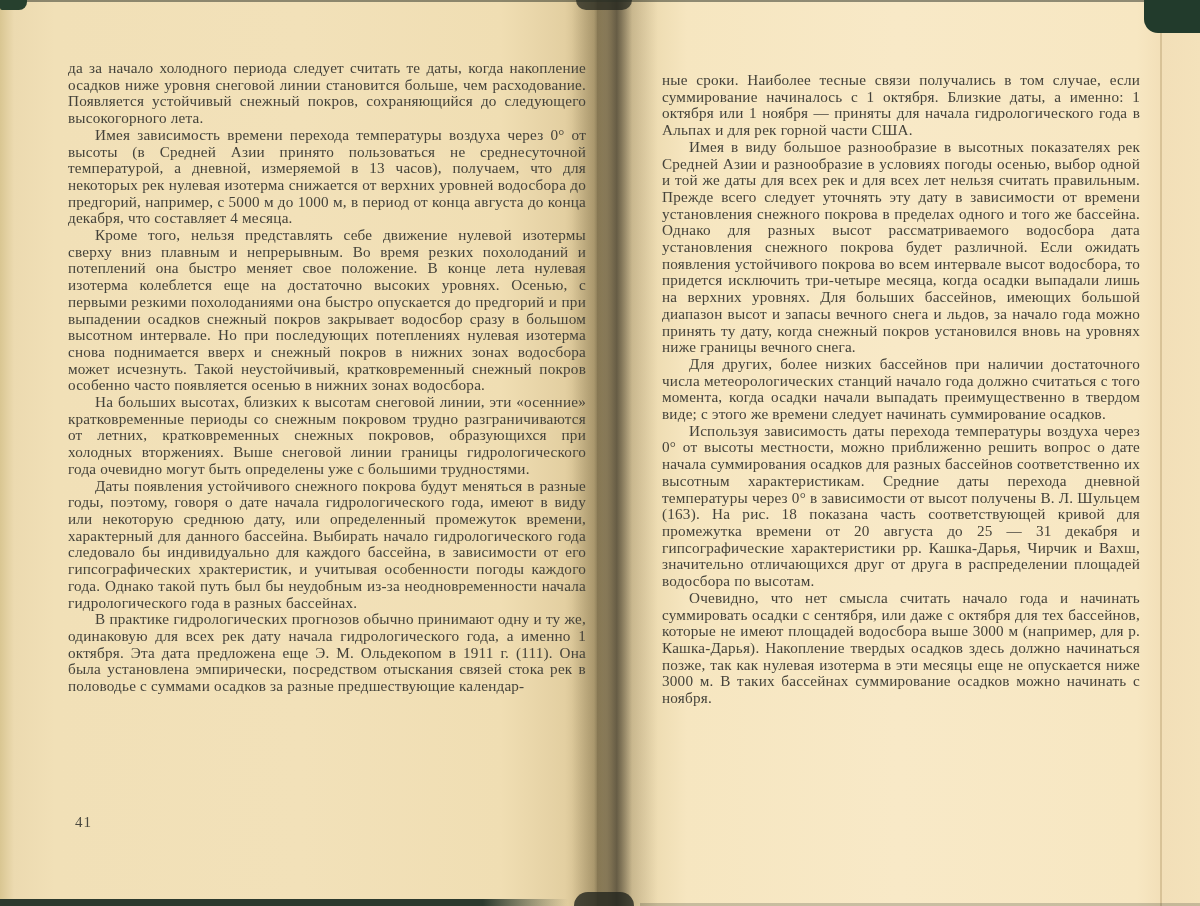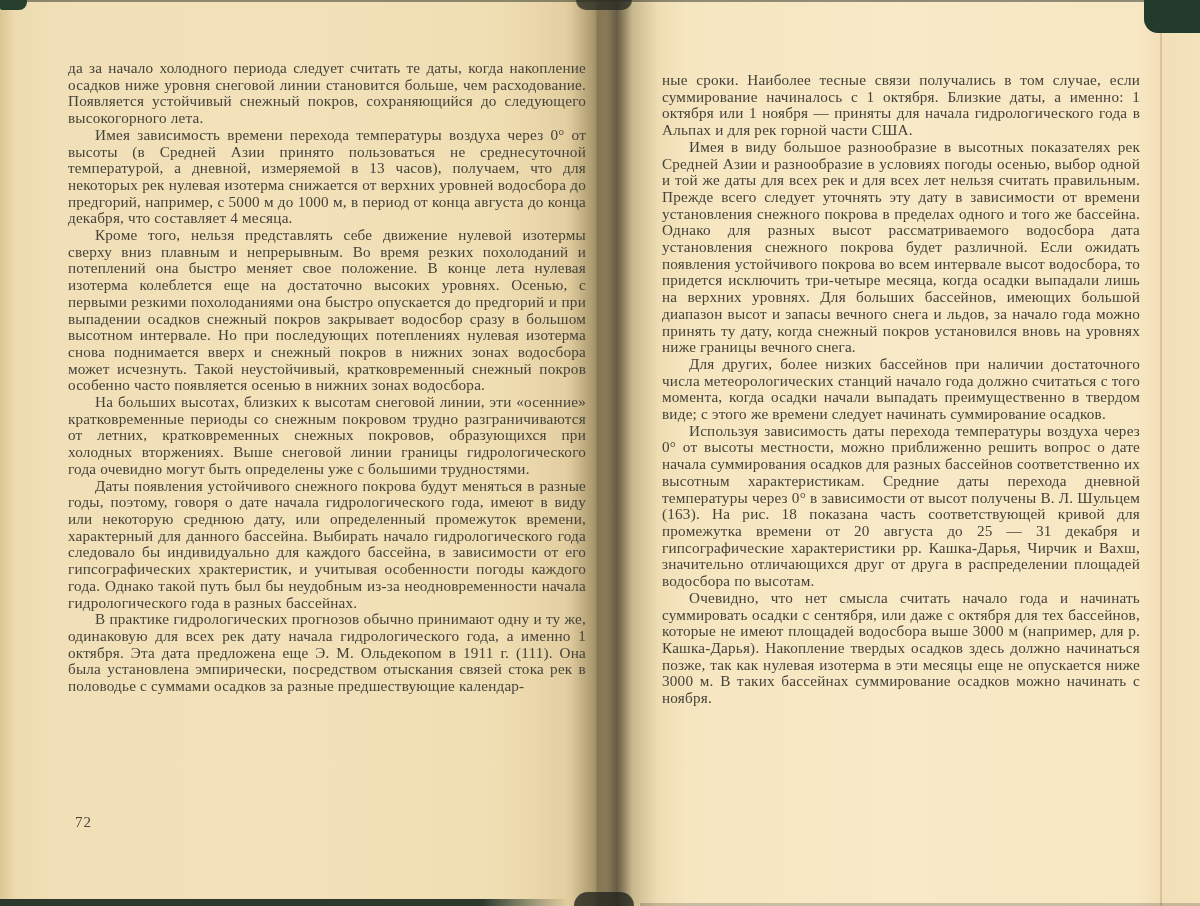--- a/index.html
+++ b/index.html
@@ -150,21 +150,21 @@
   <div class="bottom-line-right"></div>
 
   <div class="text-col text-col-left">
     <p>да за начало холодного периода следует считать те даты, когда накопление осадков ниже уровня снеговой линии становится больше, чем расходование. Появляется устойчивый снежный покров, сохраняющийся до следующего высокогорного лета.</p>
     <p class="indent">Имея зависимость времени перехода температуры воздуха через 0° от высоты (в Средней Азии принято пользоваться не среднесуточной температурой, а дневной, измеряемой в 13 часов), получаем, что для некоторых рек нулевая изотерма снижается от верхних уровней водосбора до предгорий, например, с 5000 м до 1000 м, в период от конца августа до конца декабря, что составляет 4 месяца.</p>
     <p class="indent">Кроме того, нельзя представлять себе движение нулевой изотермы сверху вниз плавным и непрерывным. Во время резких похолоданий и потеплений она быстро меняет свое положение. В конце лета нулевая изотерма колеблется еще на достаточно высоких уровнях. Осенью, с первыми резкими похолоданиями она быстро опускается до предгорий и при выпадении осадков снежный покров закрывает водосбор сразу в большом высотном интервале. Но при последующих потеплениях нулевая изотерма снова поднимается вверх и снежный покров в нижних зонах водосбора может исчезнуть. Такой неустойчивый, кратковременный снежный покров особенно часто появляется осенью в нижних зонах водосбора.</p>
     <p class="indent">На больших высотах, близких к высотам снеговой линии, эти «осенние» кратковременные периоды со снежным покровом трудно разграничиваются от летних, кратковременных снежных покровов, образующихся при холодных вторжениях. Выше снеговой линии границы гидрологического года очевидно могут быть определены уже с большими трудностями.</p>
     <p class="indent">Даты появления устойчивого снежного покрова будут меняться в разные годы, поэтому, говоря о дате начала гидрологического года, имеют в виду или некоторую среднюю дату, или определенный промежуток времени, характерный для данного бассейна. Выбирать начало гидрологического года следовало бы индивидуально для каждого бассейна, в зависимости от его гипсографических храктеристик, и учитывая особенности погоды каждого года. Однако такой путь был бы неудобным из-за неодновременности начала гидрологического года в разных бассейнах.</p>
     <p class="indent">В практике гидрологических прогнозов обычно принимают одну и ту же, одинаковую для всех рек дату начала гидрологического года, а именно 1 октября. Эта дата предложена еще Э. М. Ольдекопом в 1911 г. (111). Она была установлена эмпирически, посредством отыскания связей стока рек в половодье с суммами осадков за разные предшествующие календар-</p>
   </div>
-  <div class="page-number">72</div>
+  <div class="page-number">41</div>
 
   <div class="text-col text-col-right">
     <p>ные сроки. Наиболее тесные связи получались в том случае, если суммирование начиналось с 1 октября. Близкие даты, а именно: 1 октября или 1 ноября — приняты для начала гидрологического года в Альпах и для рек горной части США.</p>
     <p class="indent">Имея в виду большое разнообразие в высотных показателях рек Средней Азии и разнообразие в условиях погоды осенью, выбор одной и той же даты для всех рек и для всех лет нельзя считать правильным. Прежде всего следует уточнять эту дату в зависимости от времени установления снежного покрова в пределах одного и того же бассейна. Однако для разных высот рассматриваемого водосбора дата установления снежного покрова будет различной. Если ожидать появления устойчивого покрова во всем интервале высот водосбора, то придется исключить три-четыре месяца, когда осадки выпадали лишь на верхних уровнях. Для больших бассейнов, имеющих большой диапазон высот и запасы вечного снега и льдов, за начало года можно принять ту дату, когда снежный покров установился вновь на уровнях ниже границы вечного снега.</p>
     <p class="indent">Для других, более низких бассейнов при наличии достаточного числа метеорологических станций начало года должно считаться с того момента, когда осадки начали выпадать преимущественно в твердом виде; с этого же времени следует начинать суммирование осадков.</p>
     <p class="indent">Используя зависимость даты перехода температуры воздуха через 0° от высоты местности, можно приближенно решить вопрос о дате начала суммирования осадков для разных бассейнов соответственно их высотным характеристикам. Средние даты перехода дневной температуры через 0° в зависимости от высот получены В. Л. Шульцем (163). На рис. 18 показана часть соответствующей кривой для промежутка времени от 20 августа до 25 — 31 декабря и гипсографические характеристики рр. Кашка-Дарья, Чирчик и Вахш, значительно отличающихся друг от друга в распределении площадей водосбора по высотам.</p>
     <p class="indent">Очевидно, что нет смысла считать начало года и начинать суммировать осадки с сентября, или даже с октября для тех бассейнов, которые не имеют площадей водосбора выше 3000 м (например, для р. Кашка-Дарья). Накопление твердых осадков здесь должно начинаться позже, так как нулевая изотерма в эти месяцы еще не опускается ниже 3000 м. В таких бассейнах суммирование осадков можно начинать с ноября.</p>
   </div>
 
 </div>

